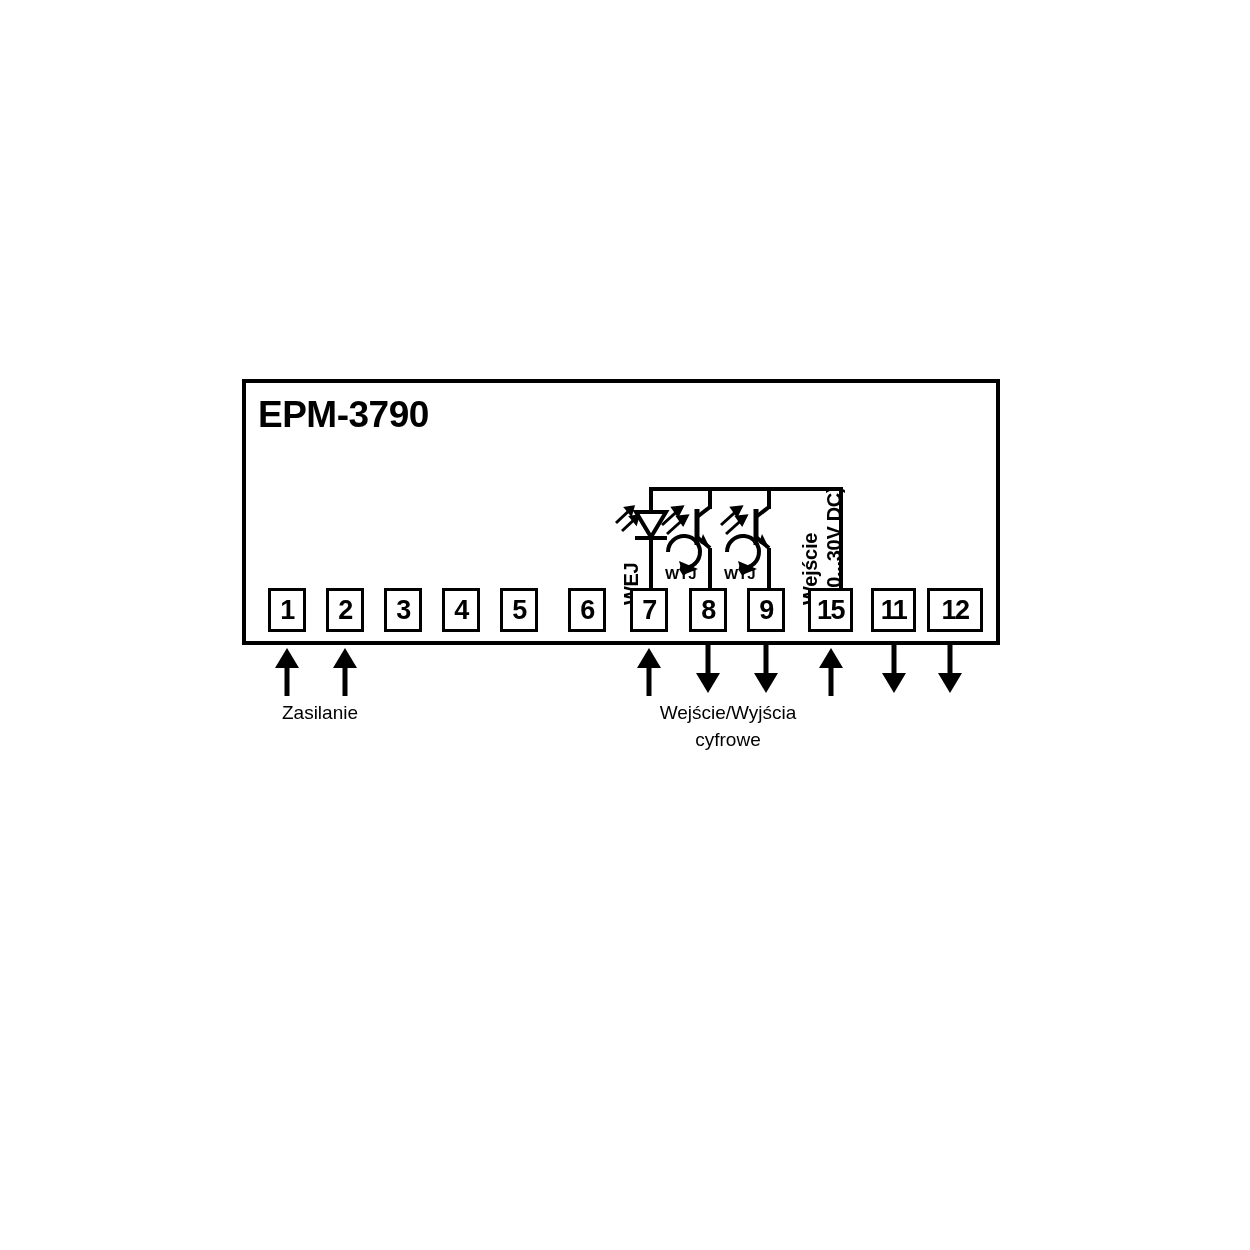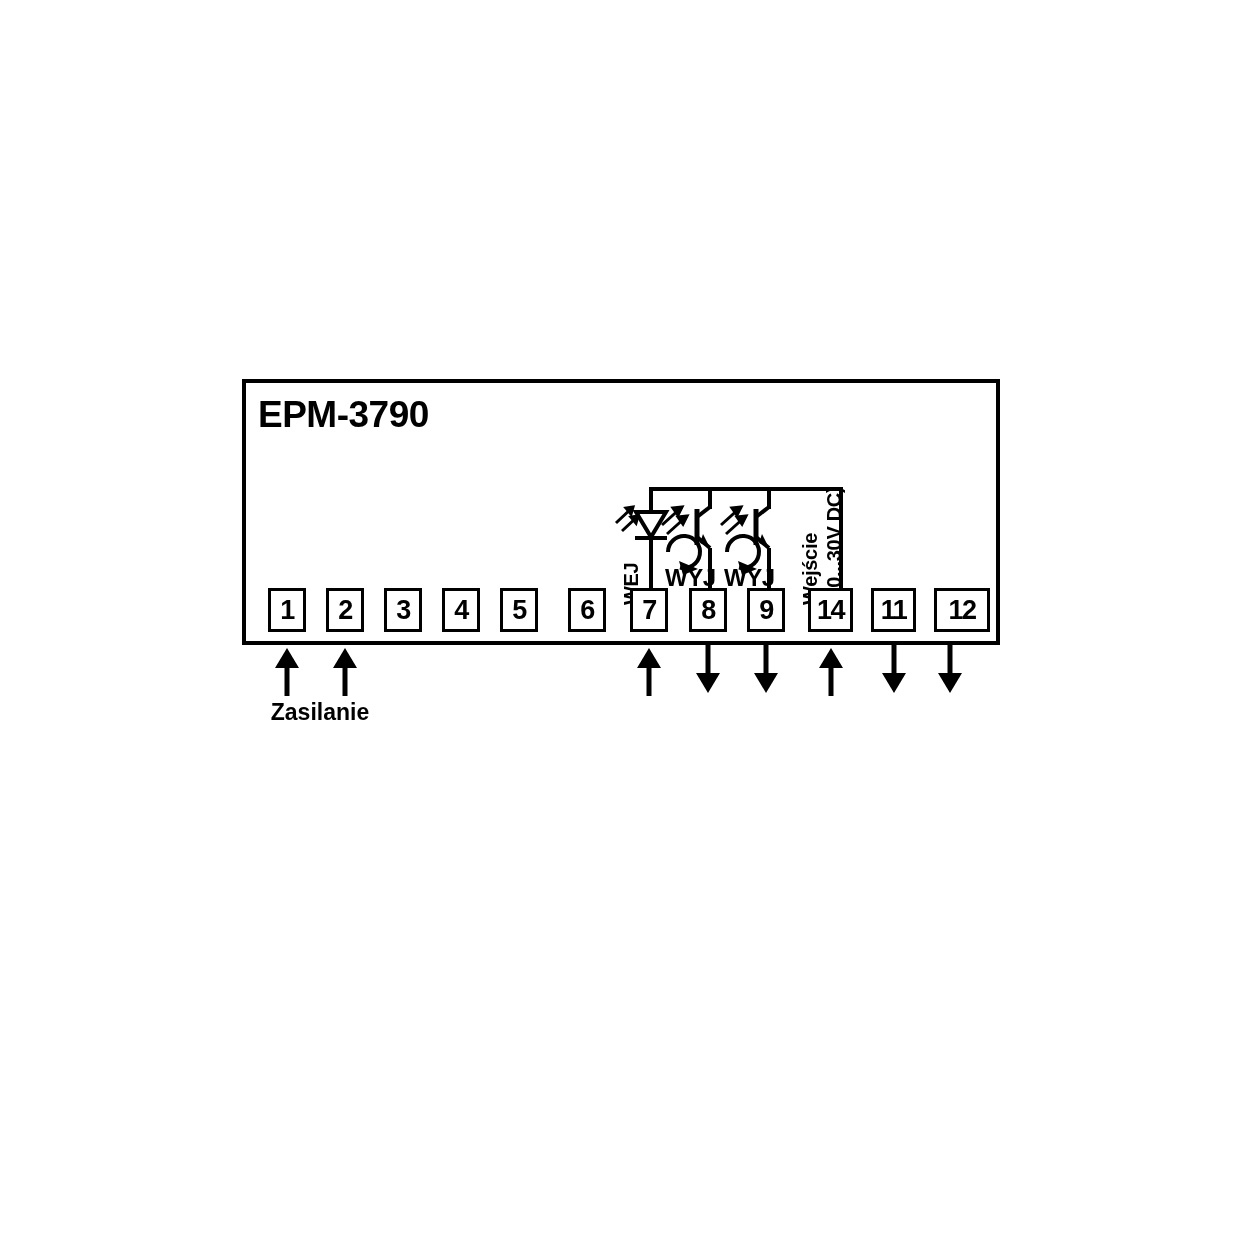--- a/index.html
+++ b/index.html
@@ -68,22 +68,22 @@
   
   .arrow-wrap {
     position: absolute;
     width: 30px;
   }
   .arrow-wrap svg { display: block; }
 
   
   .group-label {
     position: absolute;
-    font-size: 23px;
-    font-weight: bold;
+    font-size: 19px;
+    font-weight: normal;
     text-align: center;
     line-height: 27px;
     white-space: pre-line;
   }
 
   
   #circuit-layer {
     position: absolute;
     left: 242px;
     top: 379px;
@@ -98,21 +98,21 @@
     font-size: 20px;
     font-weight: bold;
     white-space: nowrap;
     transform-origin: left bottom;
     transform: rotate(-90deg);
     line-height: 1;
     letter-spacing: -0.3px;
   }
   .hlabel {
     position: absolute;
-    font-size: 24px;
+    font-size: 15px;
     font-weight: bold;
     white-space: nowrap;
     line-height: 1;
     letter-spacing: -0.5px;
   }
 </style>
 </head>
 <body>
 
 <div id="diagram-root">
@@ -195,23 +195,23 @@
 
   <div class="terminal" style="left:268px;">1</div>
   <div class="terminal" style="left:326px;">2</div>
   <div class="terminal" style="left:384px;">3</div>
   <div class="terminal" style="left:442px;">4</div>
   <div class="terminal" style="left:500px;">5</div>
   <div class="terminal" style="left:568px;">6</div>
   <div class="terminal" style="left:630px;">7</div>
   <div class="terminal" style="left:689px;">8</div>
   <div class="terminal" style="left:747px;">9</div>
-  <div class="terminal" style="left:808px; width:45px;">14</div>
+  <div class="terminal" style="left:808px; width:45px;">15</div>
   <div class="terminal" style="left:871px; width:45px;text-align:center;">11</div>
-  <div class="terminal" style="left:927px; width:56px;margin-left:7px;">12</div>
+  <div class="terminal" style="left:927px; width:56px;">12</div>
 
   <div class="arrow-wrap" style="left:272px; top:648px;">
     <svg width="30" height="48" viewBox="0 0 30 48">
         <path d="M 15 48 L 15 16" stroke="#000" stroke-width="5" fill="none"></path>
         <path d="M 15 0 L 27 20 L 3 20 Z" fill="#000"></path>
       </svg>
   </div>
   <div class="arrow-wrap" style="left:330px; top:648px;">
     <svg width="30" height="48" viewBox="0 0 30 48">
         <path d="M 15 48 L 15 16" stroke="#000" stroke-width="5" fill="none"></path>
@@ -250,15 +250,17 @@
   </div>
   <div class="arrow-wrap" style="left:935px; top:645px;">
     <svg width="30" height="48" viewBox="0 0 30 48">
         <path d="M 15 0 L 15 32" stroke="#000" stroke-width="5" fill="none"></path>
         <path d="M 15 48 L 27 28 L 3 28 Z" fill="#000"></path>
       </svg>
   </div>
 
   <div class="group-label" style="left:230px; top:699px; width:180px;">Zasilanie</div>
 
+  <div class="group-label" style="left:608px; top:699px; width:240px;">Wejście/Wyjścia
+cyfrowe</div>
 
 
 </div>
 
 </body></html>

